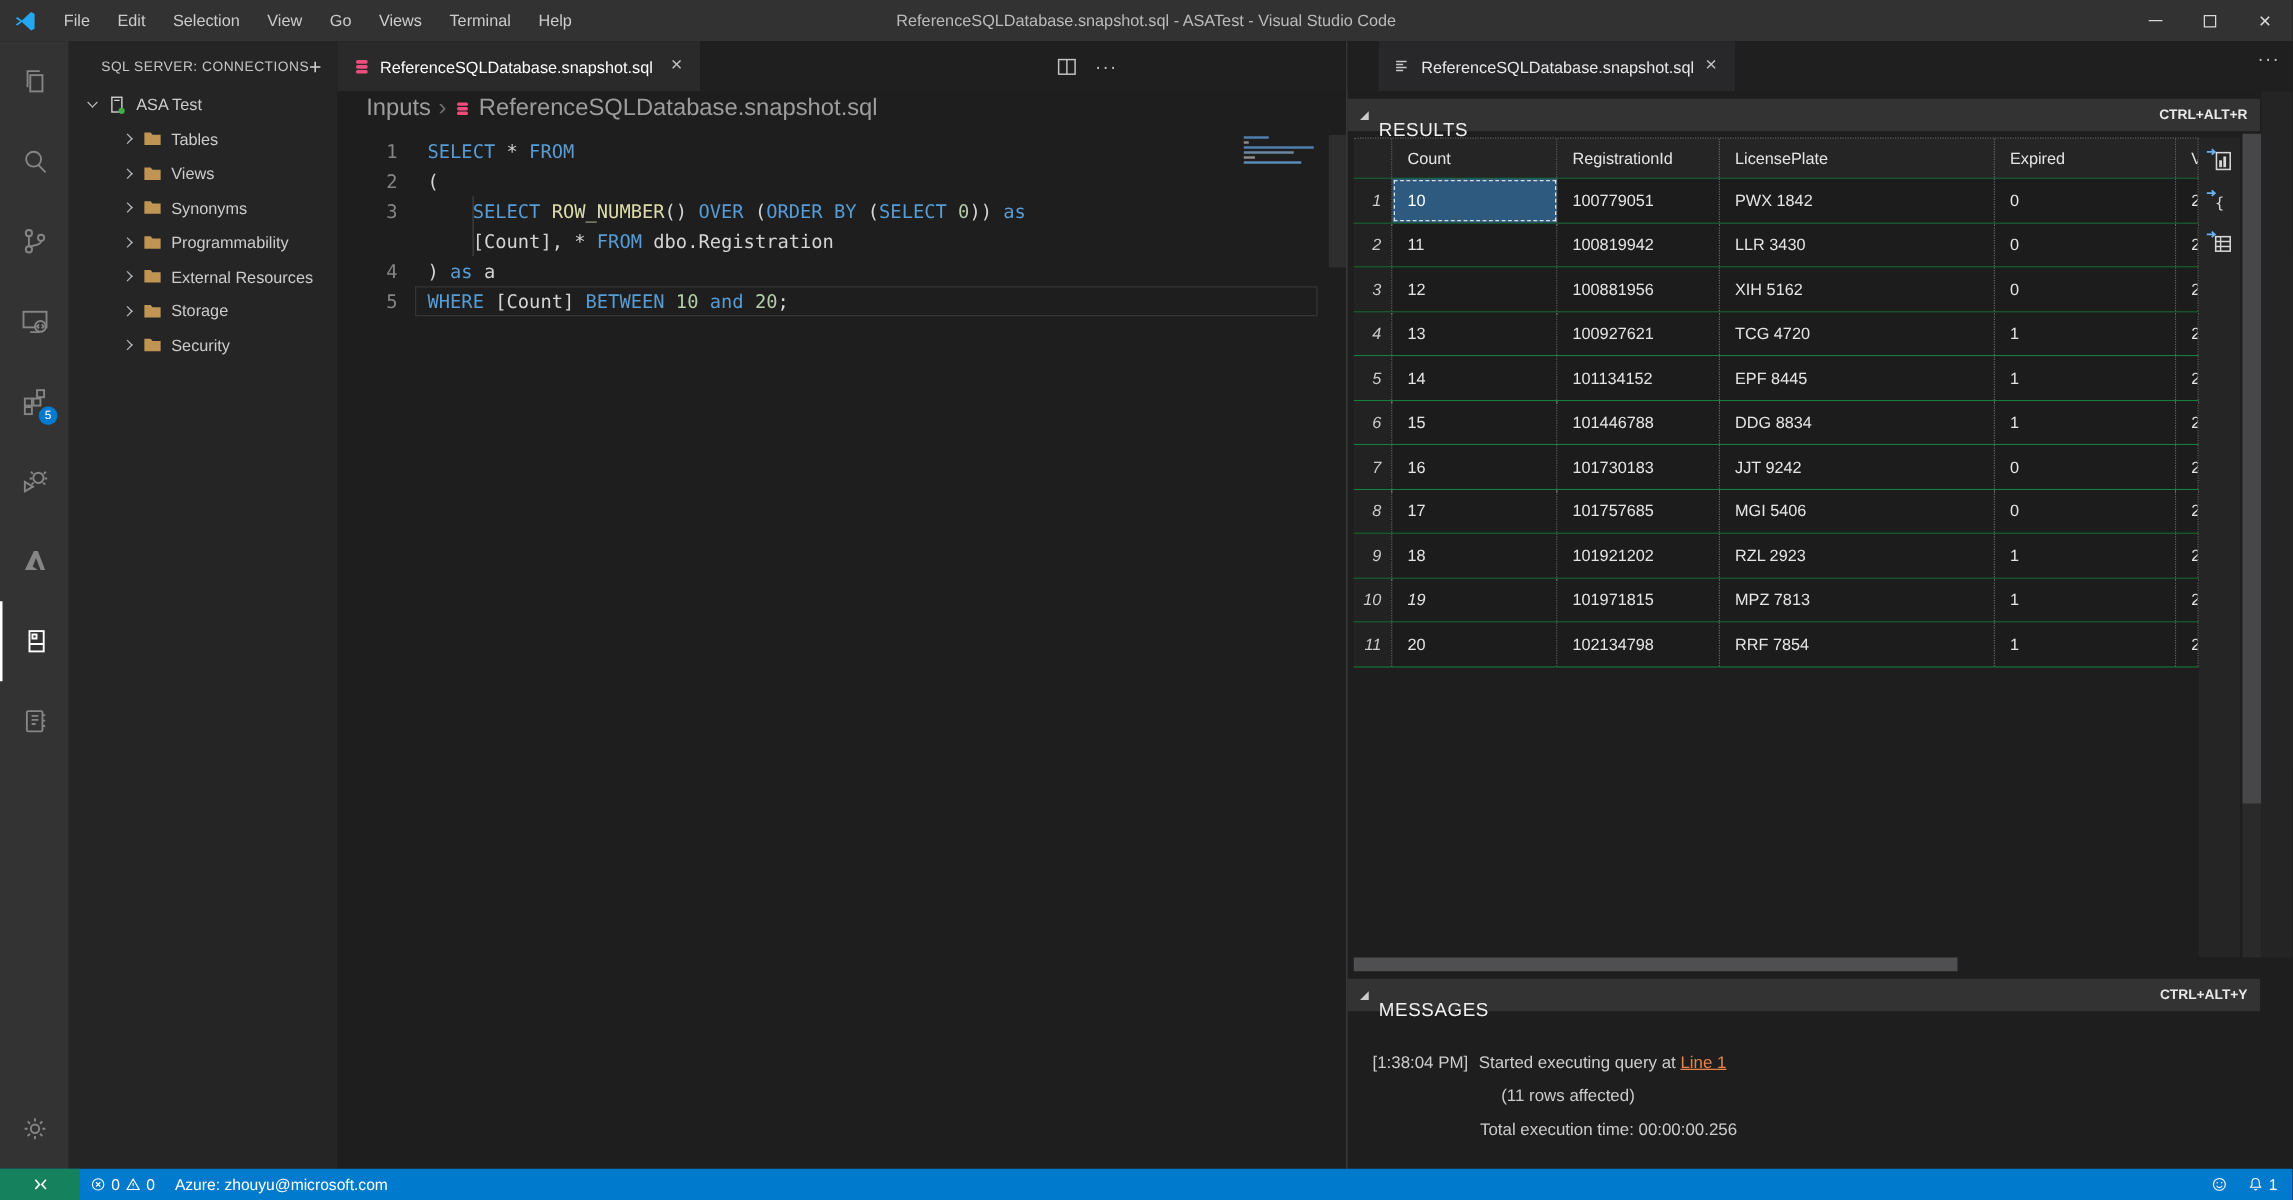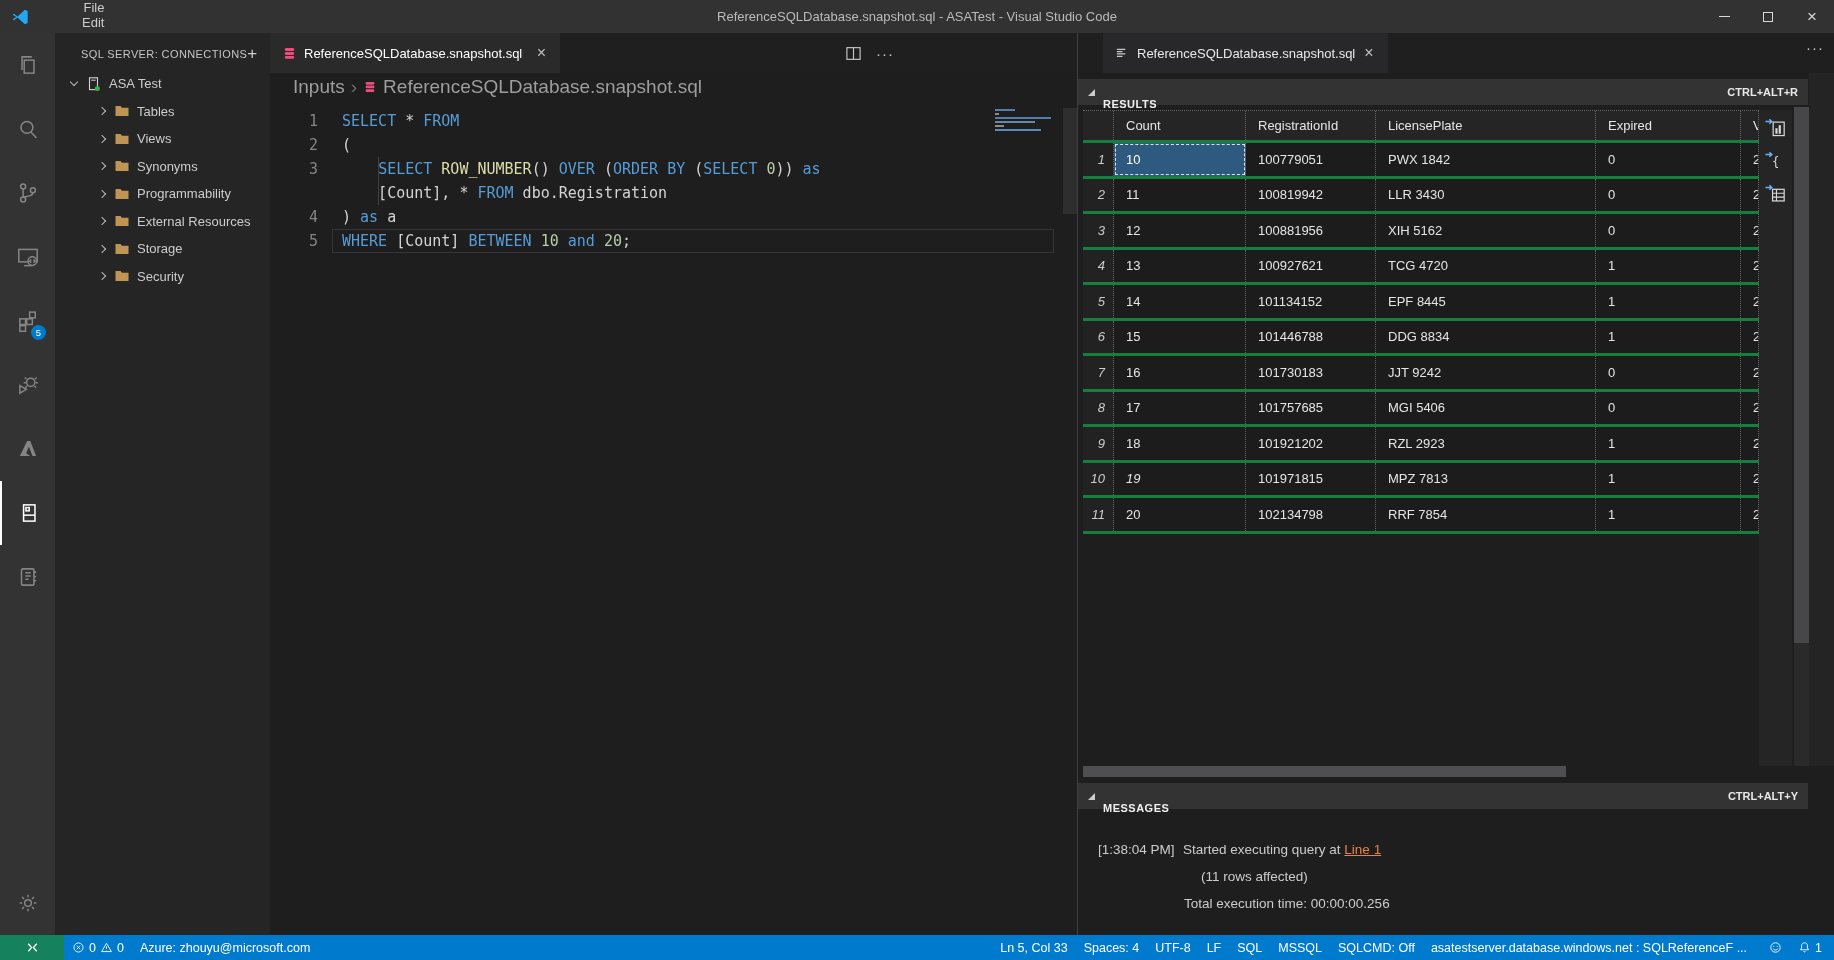--- a/index.html
+++ b/index.html
@@ -4,21 +4,21 @@
 <style>
   * { margin:0; padding:0; box-sizing:border-box; }
   html,body { width:1834px; height:960px; overflow:hidden; background:#1e1e1e;
     font-family:"Liberation Sans", sans-serif; -webkit-font-smoothing:antialiased; }
   .window { position:absolute; inset:0; }
 
   
   .titlebar { position:absolute; top:0; left:0; right:0; height:33px; background:#323233;
     display:flex; align-items:center; color:#cccccc; font-size:13px; }
   .vscode-logo { width:20px; height:20px; margin:0 10px 0 10px; flex:none; }
-  .menus { display:flex; height:100%; align-items:flex-end;flex-direction:column; }
+  .menus { display:flex; height:100%; align-items:flex-start; }
   .menu-item { padding:0 11px; height:100%; display:flex; align-items:center; cursor:default; }
   .win-title { position:absolute; left:0; right:0; text-align:center; color:#bbbbbb; pointer-events:none; }
   .wincontrols { position:absolute; right:0; top:0; height:33px; display:flex; }
   .winbtn { width:44px; height:33px; display:flex; align-items:center; justify-content:center; color:#d8d8d8; }
   .glyph-min { width:11px; border-top:1px solid #d8d8d8; }
   .glyph-max { width:10px; height:10px; border:1px solid #d8d8d8; }
   .glyph-close { font-size:17px; line-height:1; }
 
   
   .main { position:absolute; top:33px; bottom:25px; left:0; right:0; display:flex; }
@@ -75,27 +75,27 @@
   .ed-vscroll { position:absolute; right:0; top:75px; width:14px; height:106px; background:rgba(121,121,121,.18); }
 
   
   .resultsgroup { flex:1; background:#1e1e1e; position:relative; border-left:1px solid #3f3f40; color:#cccccc; }
   .r-tabbar { position:absolute; top:0; left:0; right:0; height:40px; background:#1f1f20; display:flex; padding-left:25px; }
   .r-tab { background:#28282a; display:flex; align-items:center; gap:7px; padding:0 12px; font-size:13px; color:#e8e8e8; }
   .r-tab svg { width:15px; height:15px; color:#c8c8c8; }
   .r-more { position:absolute; right:10px; top:6px; }
   .sec-header { position:absolute; left:0; right:26px; height:26px; background:#333334; display:flex;
     align-items:center; padding:0 10px; gap:8px; }
-  .sec-title { font-size:11px; font-weight:bold; letter-spacing:.5px; color:#f0f0f0; flex:1;margin-top:24px; }
+  .sec-title { font-size:15px; font-weight:normal; letter-spacing:.5px; color:#f0f0f0; flex:1;margin-top:24px; }
   .sec-shortcut { font-size:11px; font-weight:bold; color:#e8e8e8; }
   .sec-tri { width:0; height:0; border-bottom:7px solid #cccccc; border-left:7px solid transparent; }
   .hdr-results { top:46px; } .hdr-messages { top:750px; }
 
   .grid { position:absolute; left:5px; top:77px; width:676px; font-size:13px; }
-  .g-row { display:flex; height:35.5px; border-bottom:3px solid #15803d; }
+  .g-row { display:flex; height:35.5px; border-bottom:1px solid #15803d; }
   .g-row.head { height:33px; border-top:1px dotted #6b6b6b; }
   .g-cell { flex:none; display:flex; align-items:center; padding-left:12px; overflow:hidden; white-space:nowrap;
     background:#1c1c1d; color:#e5e5e5; border-right:1px dotted #646464; }
   .g-row.head .g-cell { background:#252526; }
   .g-cell.rownum { justify-content:flex-end; padding:0 8px 0 0; background:#222223; font-style:italic; color:#cccccc; }
   .g-row.head .g-cell.rownum { background:#252526; }
   .g-cell.selected { background:#2d5a7e; outline:1px dashed #e0e0e0; outline-offset:-2px; color:#ffffff; }
 
   .export-strip { position:absolute; left:681px; top:77px; width:33px; height:656px; background:#252526;
     display:flex; flex-direction:column; align-items:center; padding-top:6px; gap:9px; }
@@ -525,30 +525,20 @@
       </svg>
       <span>0</span>
       <svg viewBox="0 0 16 16" fill="none" stroke="#ffffff" stroke-width="1.1">
         <path d="M8 2.8 14 13H2z"></path>
           <path d="M8 6.6v3M8 11.3v.5"></path>
       </svg>
       <span>0</span>
     </div>
     <div class="sb-item">Azure: zhouyu@microsoft.com</div>
     <div class="sb-spacer"></div>
-    <div class="sb-right" id="sbright">
-        <div class="sb-item">Ln 5, Col 33</div>
-        <div class="sb-item">Spaces: 4</div>
-        <div class="sb-item">UTF-8</div>
-        <div class="sb-item">LF</div>
-        <div class="sb-item">SQL</div>
-        <div class="sb-item">MSSQL</div>
-        <div class="sb-item">SQLCMD: Off</div>
-        <div class="sb-item">asatestserver.database.windows.net : SQLReferenceF ...</div>
-      </div>
     <div class="sb-item">
       <svg viewBox="0 0 16 16" fill="none" stroke="#ffffff" stroke-width="1.1">
         <circle cx="8" cy="8" r="5.8"></circle>
           <circle cx="5.8" cy="6.4" r=".7" fill="#fff" stroke="none"></circle>
           <circle cx="10.2" cy="6.4" r=".7" fill="#fff" stroke="none"></circle>
           <path d="M5.2 9.4c.7 1.2 1.7 1.8 2.8 1.8s2.1-.6 2.8-1.8"></path>
       </svg>
     </div>
     <div class="sb-item" style="padding-right:12px">
       <svg viewBox="0 0 16 16" fill="none" stroke="#ffffff" stroke-width="1.1">

